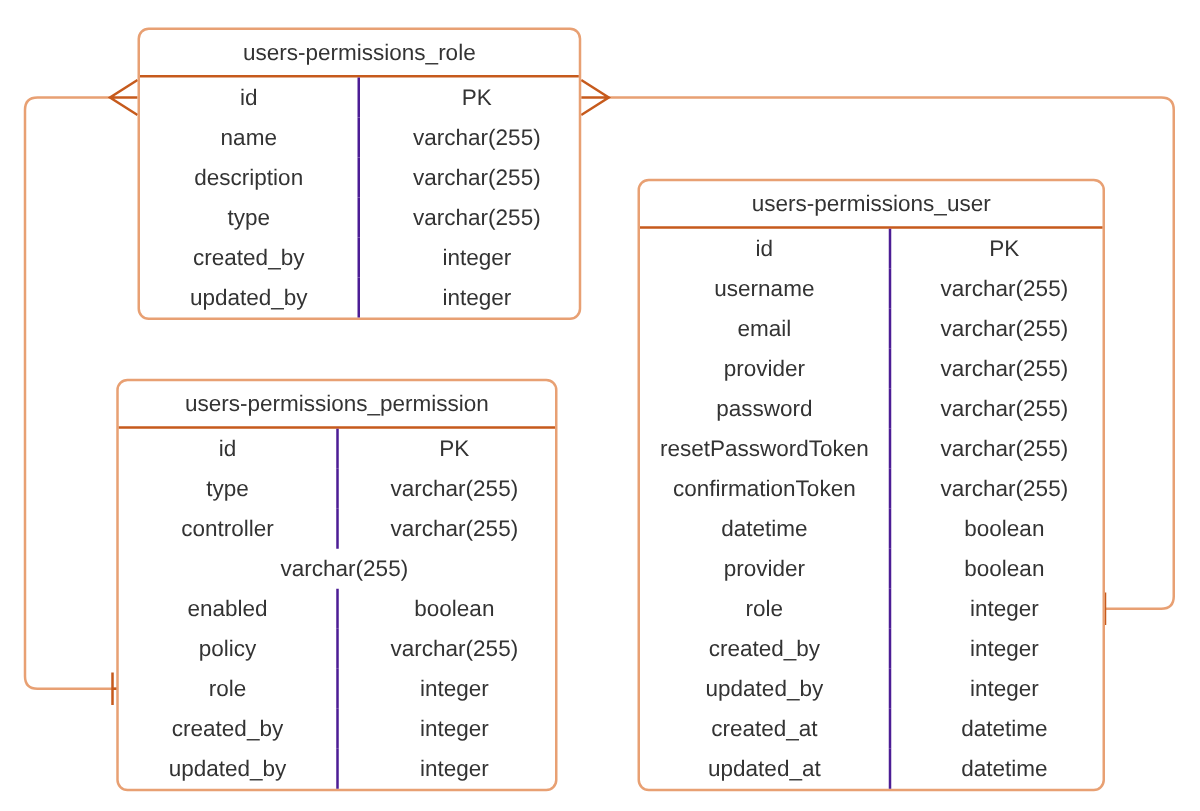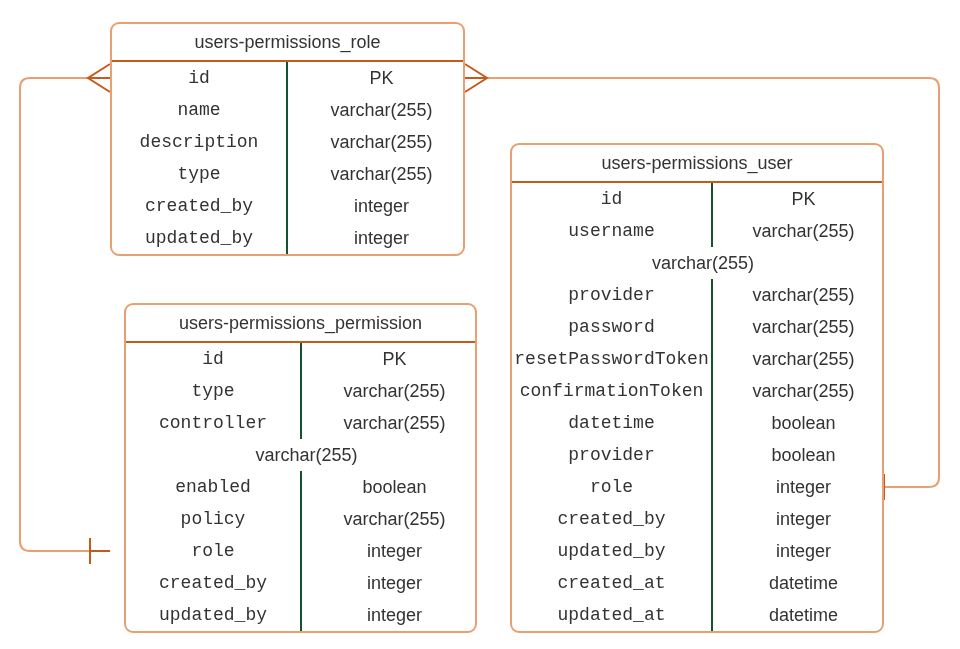--- a/index.html
+++ b/index.html
@@ -57,32 +57,31 @@
   .cell {
     display: flex;
     align-items: center;
     justify-content: center;
     font-size: 18px;
     white-space: nowrap;
     box-sizing: border-box;
   }
   .cell.field {
     width: 176px;
-    border-right: 2px solid #14532d;
-    font-family: Liberation Mono, monospace;
+    border-right: 2px solid #4c1d95;
   }
   .entity--user .cell.field {
     width: 201px;
   }
   .cell.type {
     flex: 1;
     padding-left: 12px;
   }
   .entity--role { left: 110px; top: 22px;  width: 355px; }
-  .entity--permission { left: 124px; top: 303px; width: 353px; }
+  .entity--permission { left: 93px; top: 303px; width: 353px; }
   .entity--user { left: 510px; top: 143px; width: 374px; }
 </style>
 </head>
 <body>
 
 <div class="canvas">
 
   <svg class="edge-layer" viewBox="0 0 960 649" xmlns="http://www.w3.org/2000/svg">
 
     <g>
@@ -192,20 +191,21 @@
           <div class="cell field">id</div>
           <div class="cell type">PK</div>
         </div>
 
         <div class="row">
           <div class="cell field">username</div>
           <div class="cell type">varchar(255)</div>
         </div>
 
         <div class="row">
+          <div class="cell field">email</div>
           <div class="cell type">varchar(255)</div>
         </div>
 
         <div class="row">
           <div class="cell field">provider</div>
           <div class="cell type">varchar(255)</div>
         </div>
 
         <div class="row">
           <div class="cell field">password</div>

